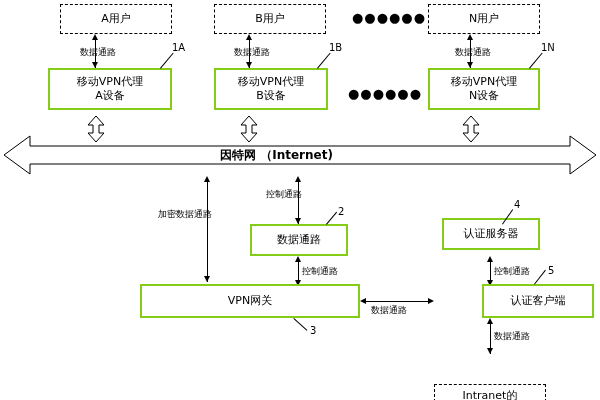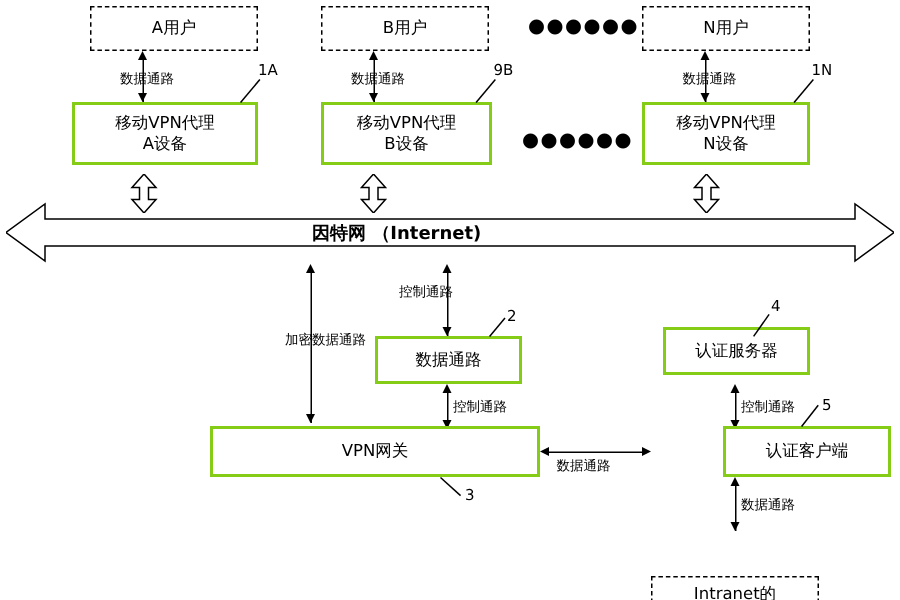--- a/index.html
+++ b/index.html
@@ -98,21 +98,21 @@
   <div class="ar-down" style="left:466.5px;top:62px;"></div>
   <div class="lbl" style="left:455px;top:46px;">数据通路</div>
 
   <div class="box solid" style="left:48px;top:68px;width:124px;height:42px;">移动VPN代理
 A设备</div>
   <div class="tag" style="left:172px;top:42px;">1A</div>
   <div class="leader" style="left:160px;top:68px;width:20px;transform:rotate(-50deg);"></div>
 
   <div class="box solid" style="left:214px;top:68px;width:114px;height:42px;">移动VPN代理
 B设备</div>
-  <div class="tag" style="left:329px;top:42px;">9B</div>
+  <div class="tag" style="left:329px;top:42px;">1B</div>
   <div class="leader" style="left:317px;top:68px;width:20px;transform:rotate(-50deg);"></div>
 
   <div class="box solid" style="left:428px;top:68px;width:112px;height:42px;">移动VPN代理
 N设备</div>
   <div class="tag" style="left:541px;top:42px;">1N</div>
   <div class="leader" style="left:529px;top:68px;width:20px;transform:rotate(-50deg);"></div>
 
   <div class="dots" style="left:348px;top:86px;">●●●●●●</div>
 
   <div class="dbl-v" style="left:86px;top:116px;">
@@ -129,26 +129,26 @@
     <svg width="20" height="26" viewBox="0 0 20 26">
       <polygon points="10,0 18,9 13,9 13,17 18,17 10,26 2,17 7,17 7,9 2,9" fill="#fff" stroke="#000" stroke-width="1"></polygon>
     </svg>
   </div>
 
   <div class="internet-band" style="left:4px;top:134px;">
     <svg width="592" height="42" viewBox="0 0 592 42">
       <polygon points="0,21 26,2 26,12 566,12 566,2 592,21 566,40 566,30 26,30 26,40" fill="#fff" stroke="#000" stroke-width="1"></polygon>
     </svg>
   </div>
-  <div class="internet-text" style="left:208px;top:147px;">因特网 （Internet)</div>
+  <div class="internet-text" style="left:220px;top:147px;">因特网 （Internet)</div>
 
   <div class="vline" style="left:207px;top:182px;height:100px;"></div>
   <div class="ar-up" style="left:203.5px;top:176px;"></div>
   <div class="ar-down" style="left:203.5px;top:276px;"></div>
-  <div class="lbl" style="left:158px;top:220px;margin-left:32px;">加密数据通路</div>
+  <div class="lbl" style="left:158px;top:208px;">加密数据通路</div>
 
   <div class="vline" style="left:298px;top:182px;height:42px;"></div>
   <div class="ar-up" style="left:294.5px;top:176px;"></div>
   <div class="ar-down" style="left:294.5px;top:218px;"></div>
   <div class="lbl" style="left:266px;top:188px;">控制通路</div>
 
   <div class="box solid" style="left:250px;top:224px;width:98px;height:32px;">数据通路</div>
   <div class="tag" style="left:338px;top:206px;">2</div>
   <div class="leader" style="left:326px;top:224px;width:16px;transform:rotate(-50deg);"></div>
 

